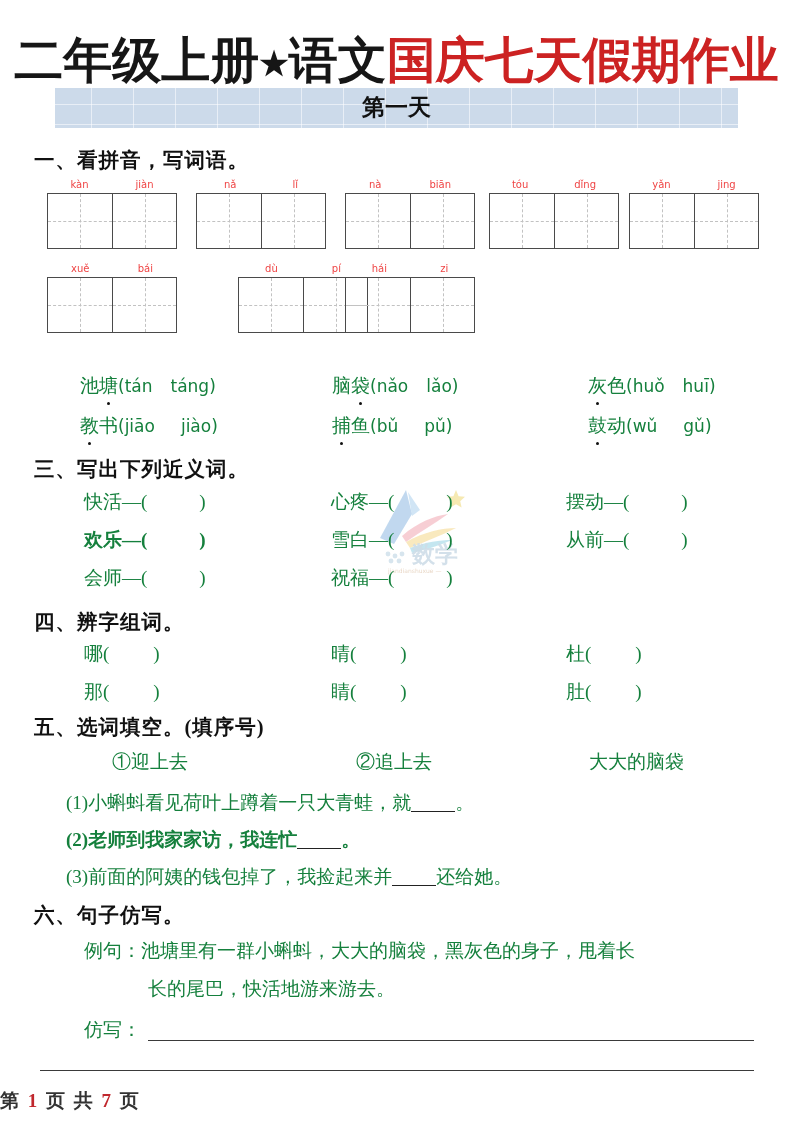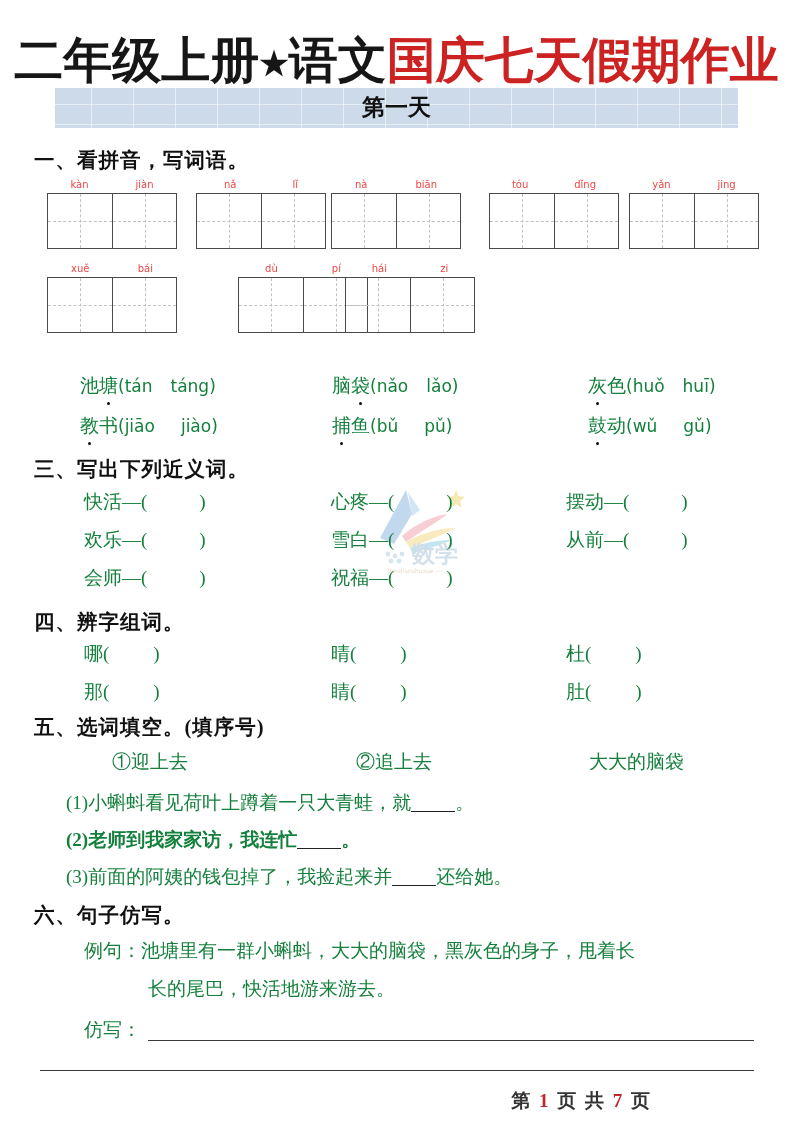--- a/index.html
+++ b/index.html
@@ -177,21 +177,21 @@
     position: absolute;
     border-bottom: 1.5px solid #3a3a3a;
   }
 
   
   .footer {
     position: absolute;
     left: 0;
     top: 1088px;
     width: 652px;
-    text-align: right;
+    text-align: left;
     font-size: 19px;
     font-weight: bold;
     color: #333;
     font-family: "Liberation Serif", "DejaVu Serif", serif;
     letter-spacing: 2px;
   }
   .footer .num { color: #c0272d; }
 </style>
 </head>
 <body>
@@ -241,21 +241,21 @@
     <div class="py-labels">
       <span class="py-syl">nǎ</span>
       <span class="py-syl">lǐ</span>
     </div>
     <div class="tzg">
         <div class="tzg-cell"></div>
         <div class="tzg-cell"></div>
       </div>
   </div>
 
-  <div class="py-group" style="left:331px; top:168px;">
+  <div class="py-group" style="left:345px; top:168px;">
     <div class="py-labels">
       <span class="py-syl">nà</span>
       <span class="py-syl">biān</span>
     </div>
     <div class="tzg">
         <div class="tzg-cell"></div>
         <div class="tzg-cell"></div>
       </div>
   </div>
 
@@ -334,21 +334,21 @@
   <div class="item" style="left:588px; top:413px;">
     <span class="dotted-char">鼓</span><span>动</span><span class="pin">(<span>wǔ</span><span class="sp-wide"></span><span>gǔ</span>)</span>
   </div>
 
   <div class="sec-head" style="top:455px;">三、写出下列近义词。</div>
 
   <div class="item" style="left:84px; top:489px;"><span>快活—(</span><span class="gap-sm"></span>)</div>
   <div class="item" style="left:331px; top:489px;"><span>心疼—(</span><span class="gap-sm"></span>)</div>
   <div class="item" style="left:566px; top:489px;"><span>摆动—(</span><span class="gap-sm"></span>)</div>
 
-  <div class="item" style="left:84px; top:527px;"><span>欢乐—(</span><span class="gap-sm"></span>)</div>
+  <div class="item" style="left:84px; top:527px;font-weight:bold;"><span>欢乐—(</span><span class="gap-sm"></span>)</div>
   <div class="item" style="left:331px; top:527px;"><span>雪白—(</span><span class="gap-sm"></span>)</div>
   <div class="item" style="left:566px; top:527px;"><span>从前—(</span><span class="gap-sm"></span>)</div>
 
   <div class="item" style="left:84px; top:565px;"><span>会师—(</span><span class="gap-sm"></span>)</div>
   <div class="item" style="left:331px; top:565px;"><span>祝福—(</span><span class="gap-sm"></span>)</div>
 
   <div class="sec-head" style="top:608px;">四、辨字组词。</div>
 
   <div class="item" style="left:84px; top:641px;"><span>哪(</span><span class="gap-xs"></span>)</div>
   <div class="item" style="left:331px; top:641px;"><span>晴(</span><span class="gap-xs"></span>)</div>

